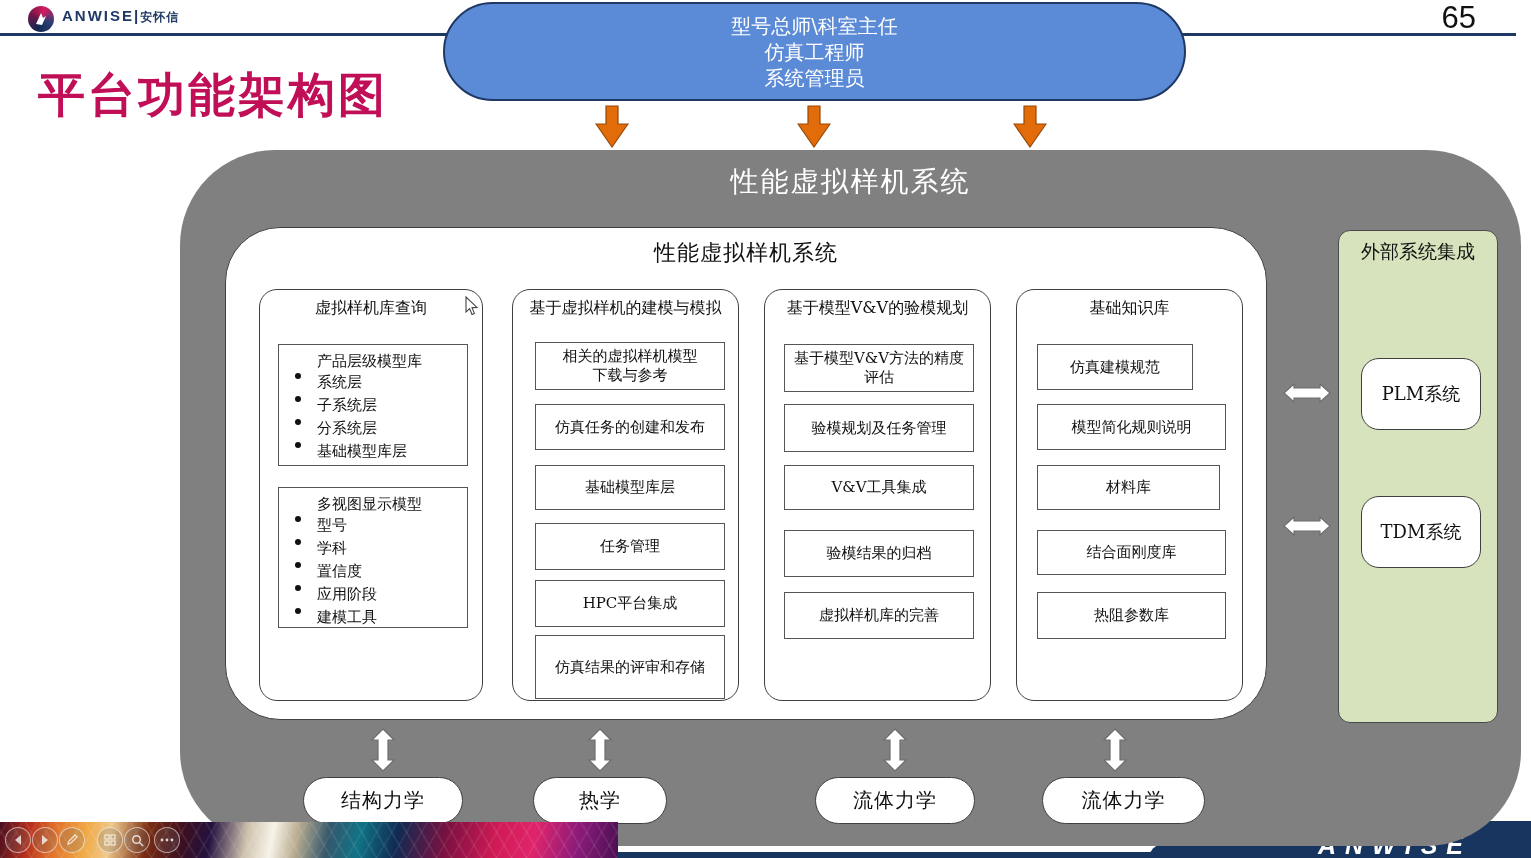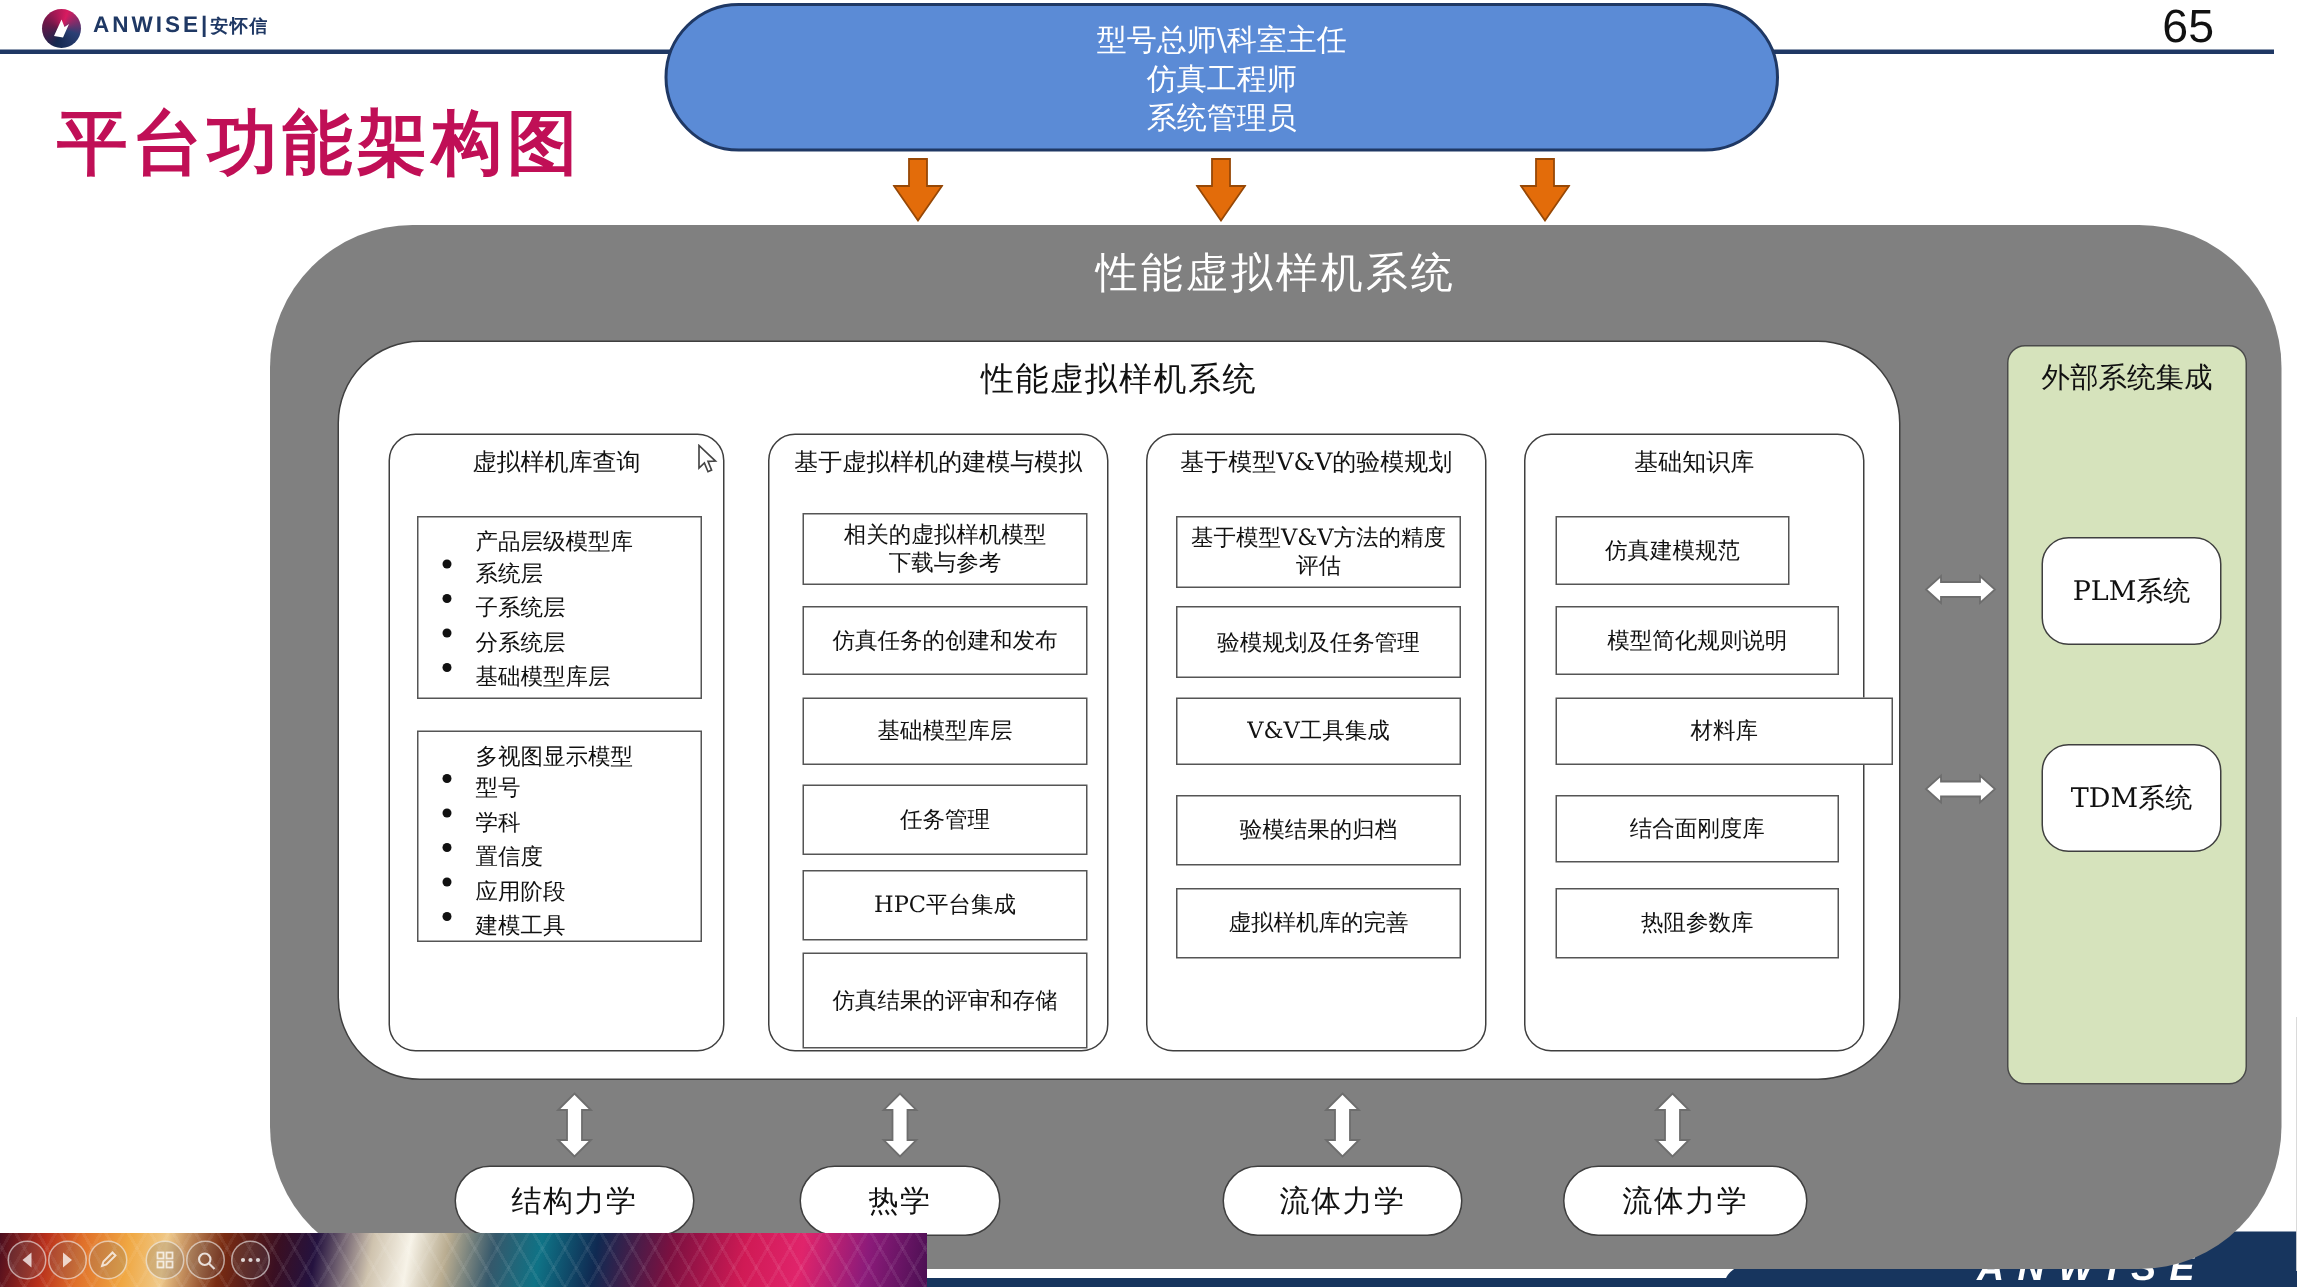--- a/index.html
+++ b/index.html
@@ -192,21 +192,21 @@
         <div class="fbox" style="left:19px;top:114px;width:190px;height:48px">验模规划及任务管理</div>
         <div class="fbox" style="left:19px;top:175px;width:190px;height:45px">V&amp;V工具集成</div>
         <div class="fbox" style="left:19px;top:240px;width:190px;height:47px">验模结果的归档</div>
         <div class="fbox" style="left:19px;top:302px;width:190px;height:47px">虚拟样机库的完善</div>
       </div>
 
       <div class="column" style="left:790px;top:61px;width:227px;height:412px">
         <div class="col-title">基础知识库</div>
         <div class="fbox" style="left:20px;top:54px;width:156px;height:46px">仿真建模规范</div>
         <div class="fbox" style="left:20px;top:114px;width:189px;height:46px">模型简化规则说明</div>
-        <div class="fbox" style="left:20px;top:175px;width:225px;height:45px">材料库</div>
+        <div class="fbox" style="left:20px;top:175px;width:183px;height:45px">材料库</div>
         <div class="fbox" style="left:20px;top:240px;width:189px;height:45px">结合面刚度库</div>
         <div class="fbox" style="left:20px;top:302px;width:189px;height:47px">热阻参数库</div>
       </div>
     </div>
 
     <svg class="h-arrow" style="top:230px" viewBox="0 0 50 26">
         <polygon points="12,8 38,8 38,4 48,13 38,22 38,18 12,18 12,22 2,13 12,4" fill="#ffffff" stroke="#6d6d6d" stroke-width="1.2"></polygon>
       </svg>
     <svg class="h-arrow" style="top:363px" viewBox="0 0 50 26">
         <polygon points="12,8 38,8 38,4 48,13 38,22 38,18 12,18 12,22 2,13 12,4" fill="#ffffff" stroke="#6d6d6d" stroke-width="1.2"></polygon>

